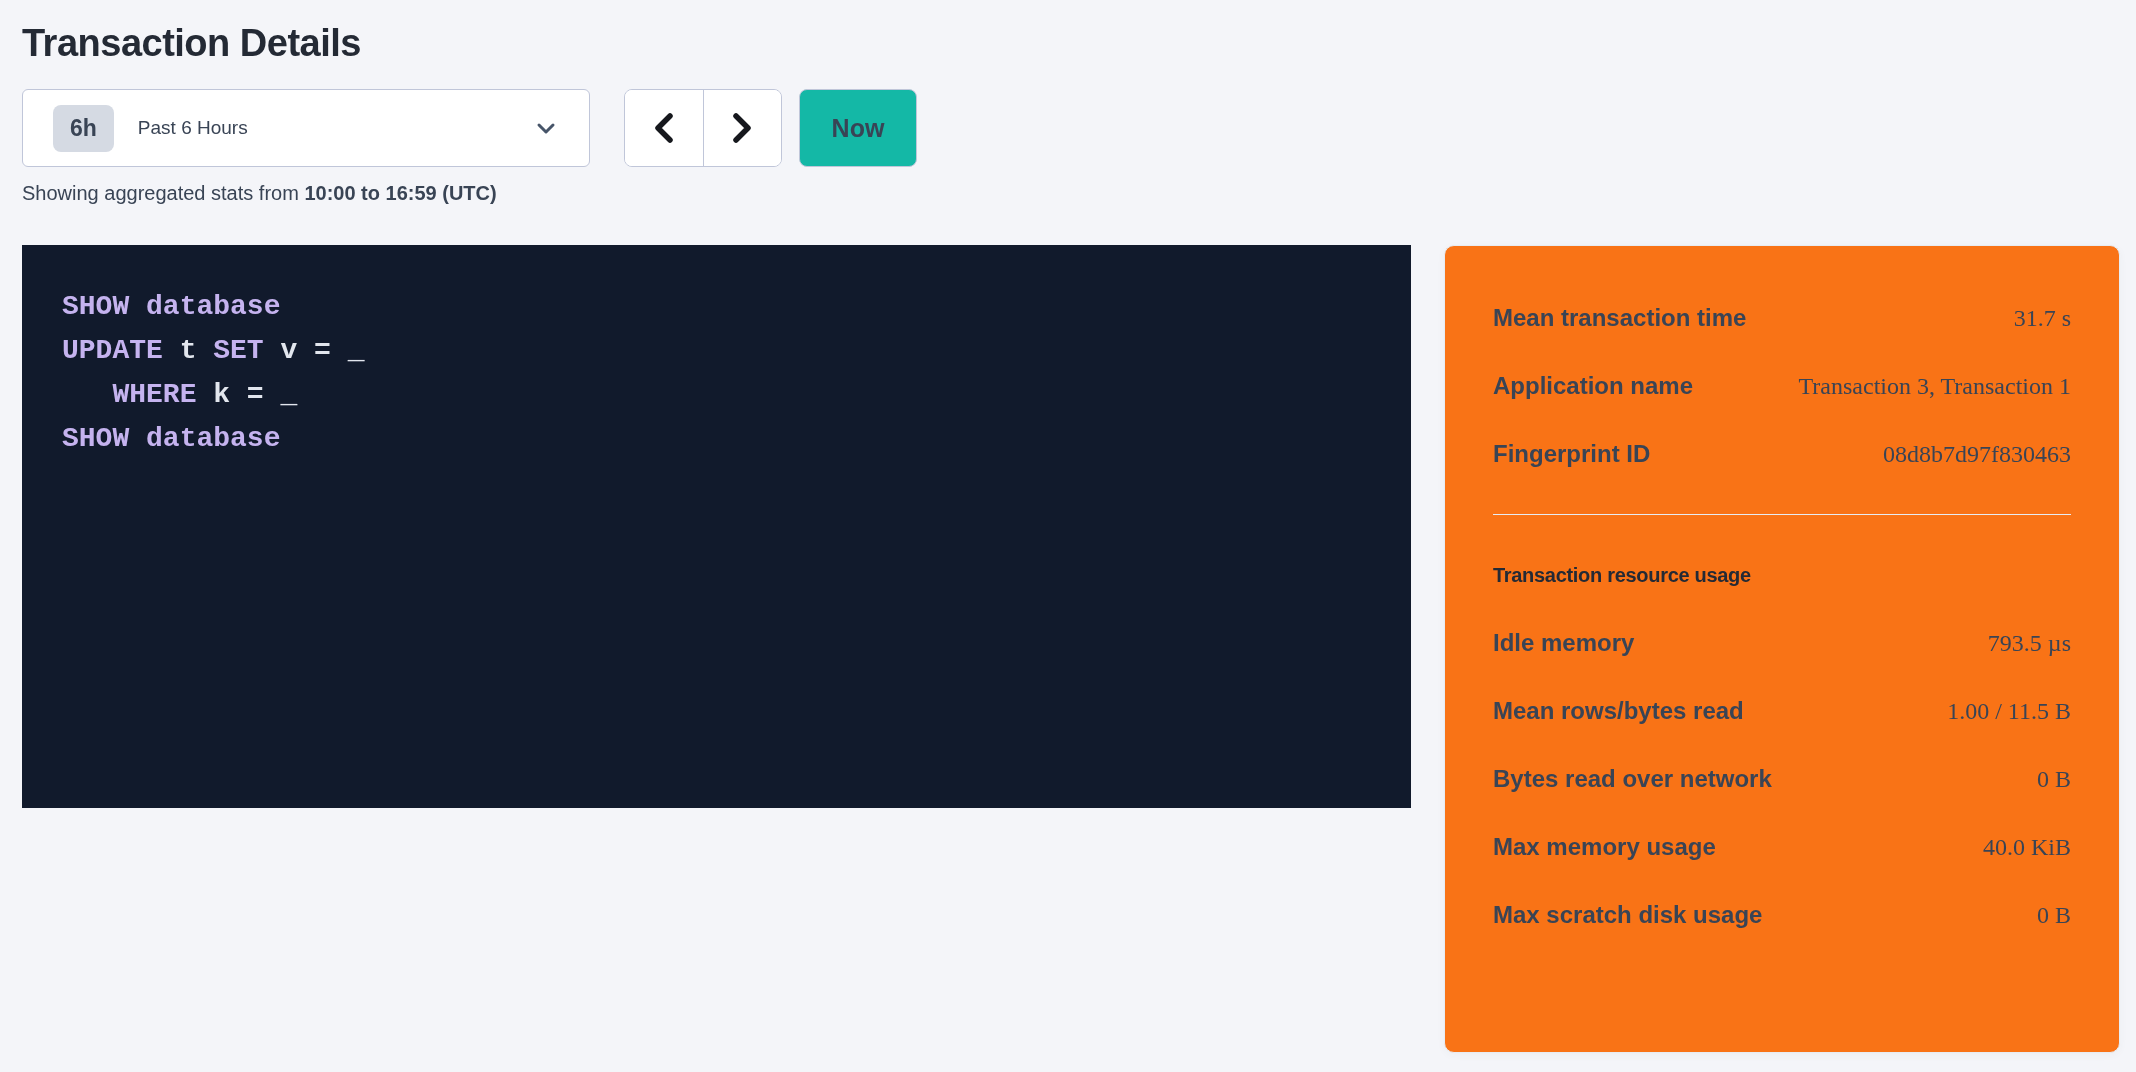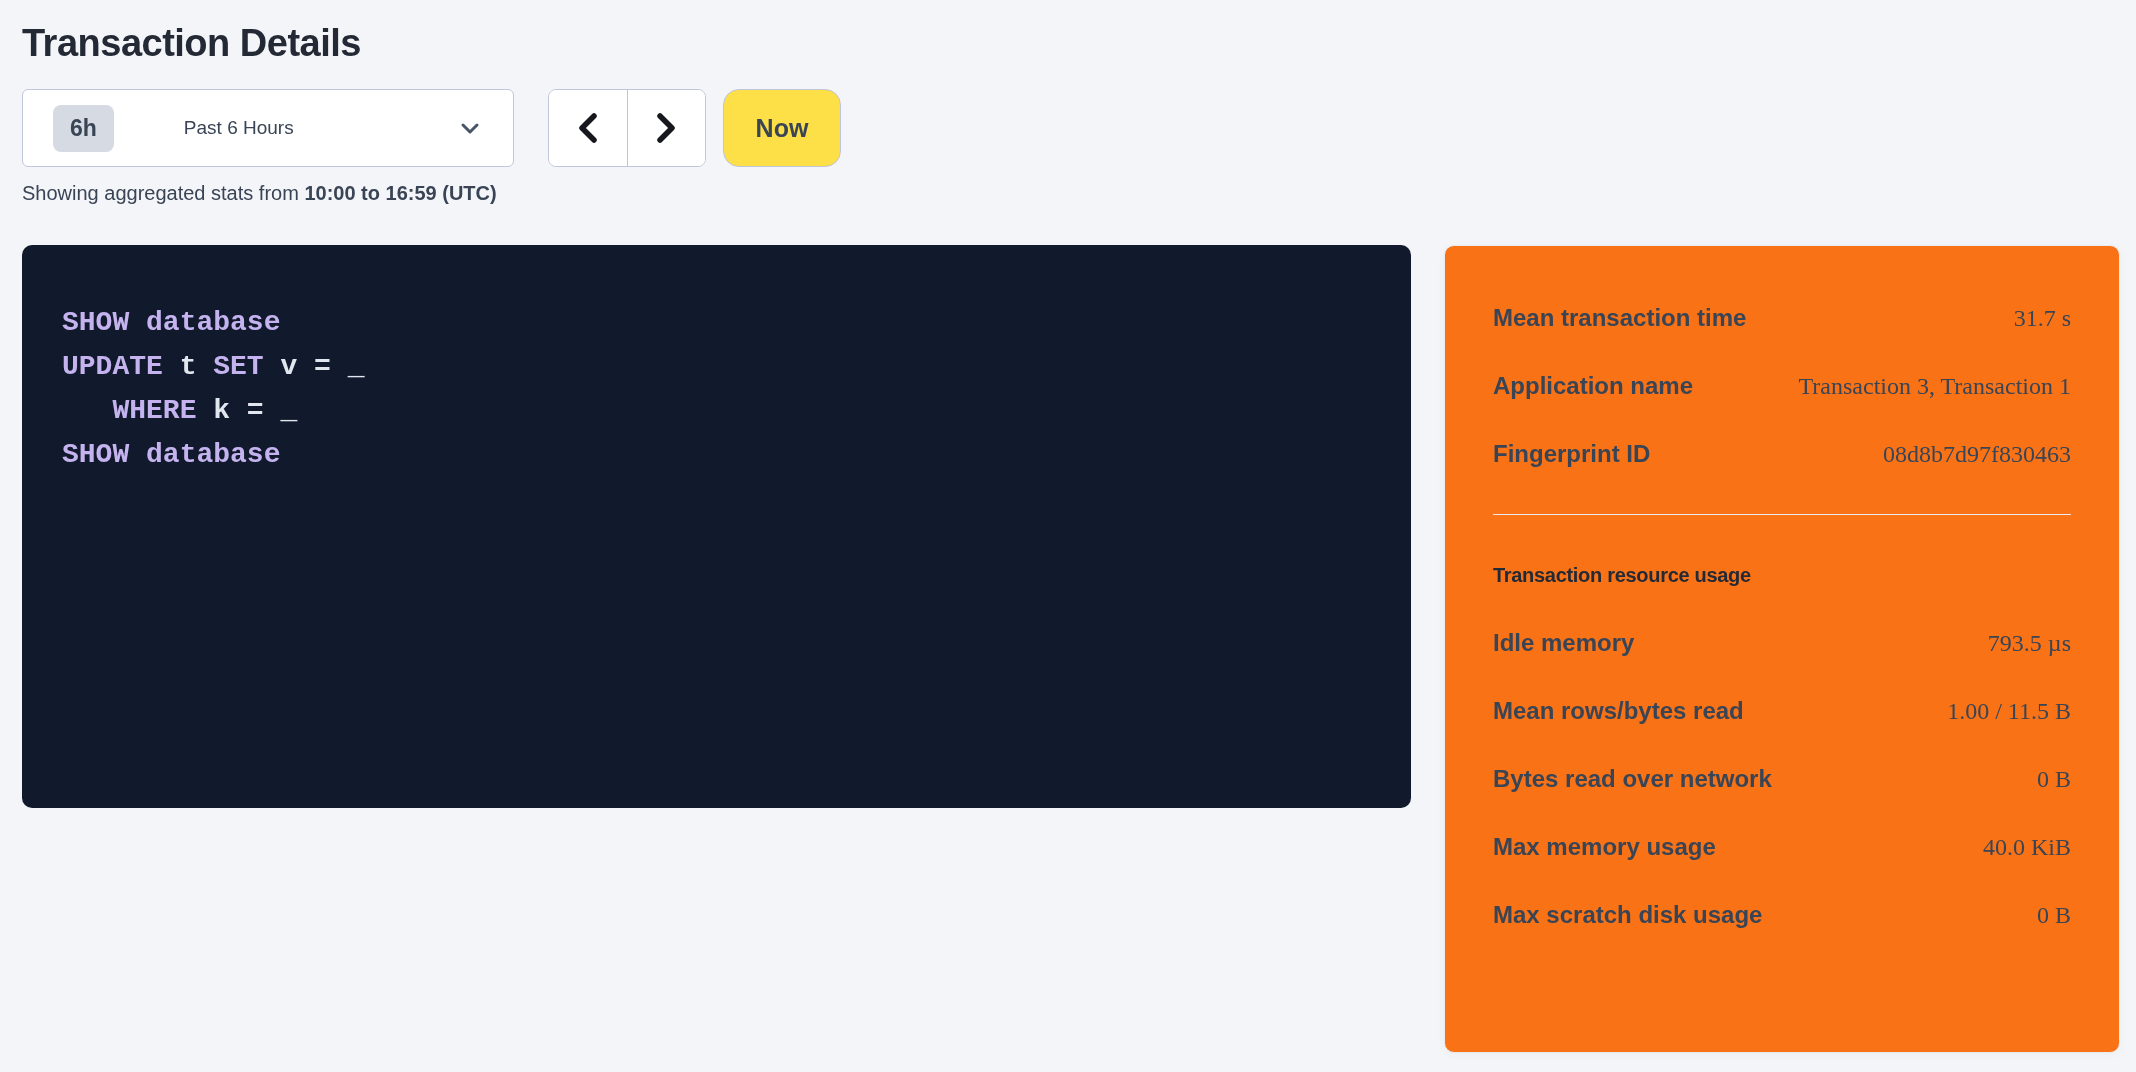--- a/index.html
+++ b/index.html
@@ -26,25 +26,24 @@
   
   .page-title{
     position:absolute;left:22px;top:22px;
     font-size:38px;font-weight:700;color:var(--heading-text);
     letter-spacing:-0.5px;
   }
 
   
   .controls{position:absolute;left:22px;top:89px;display:flex;align-items:stretch;height:78px;}
   .range-select{
-    width:492px;height:78px;background:#fff;
+    width:568px;height:78px;background:#fff;
     border:1.5px solid var(--border);border-radius:6px;
     display:flex;align-items:center;padding:0 26px 0 30px;
     cursor:pointer;
-    gap:46px;
   }
   .range-badge{
     background:var(--badge-bg);color:var(--accent-text);
     font-size:23px;font-weight:700;line-height:1;
     padding:12px 17px;border-radius:8px;
   }
   .range-label{margin-left:24px;font-size:19px;color:var(--accent-text);}
   .range-caret{margin-left:auto;display:flex;align-items:center;}
 
   .arrow-group{
@@ -53,35 +52,35 @@
     overflow:hidden;
   }
   .arrow-btn{
     flex:1;display:flex;align-items:center;justify-content:center;
     background:#fff;border:none;cursor:pointer;padding:0;
   }
   .arrow-btn + .arrow-btn{border-left:1.5px solid var(--border);}
 
   .now-btn{
     margin-left:17px;width:118px;height:78px;
-    background:#fde047;border:1.5px solid var(--border);border-radius:16px;
+    background:#14b8a6;border:1.5px solid var(--border);border-radius:8px;
     font-family:inherit;font-size:25px;font-weight:700;color:var(--accent-text);
     cursor:pointer;
   }
 
   
   .agg-note{position:absolute;left:22px;top:182px;font-size:20px;color:var(--accent-text);text-align:center;}
   .agg-note b{font-weight:700;}
 
   
   .sql-box{
     position:absolute;left:22px;top:245px;
     width:1389px;height:563px;
-    background:var(--code-bg);border-radius:10px;
-    padding:56px 30px 0 40px;
+    background:var(--code-bg);border-radius:0;
+    padding:40px 30px 0 40px;
     font-family:"Liberation Mono","DejaVu Sans Mono",monospace;
     font-size:28px;font-weight:700;line-height:44px;
     white-space:pre;overflow:hidden;
   }
   .tok-kw{color:var(--code-keyword);}
   .tok-pl{color:var(--code-plain);}
 
   
   .details-card{
     position:absolute;left:1444px;top:245px;

